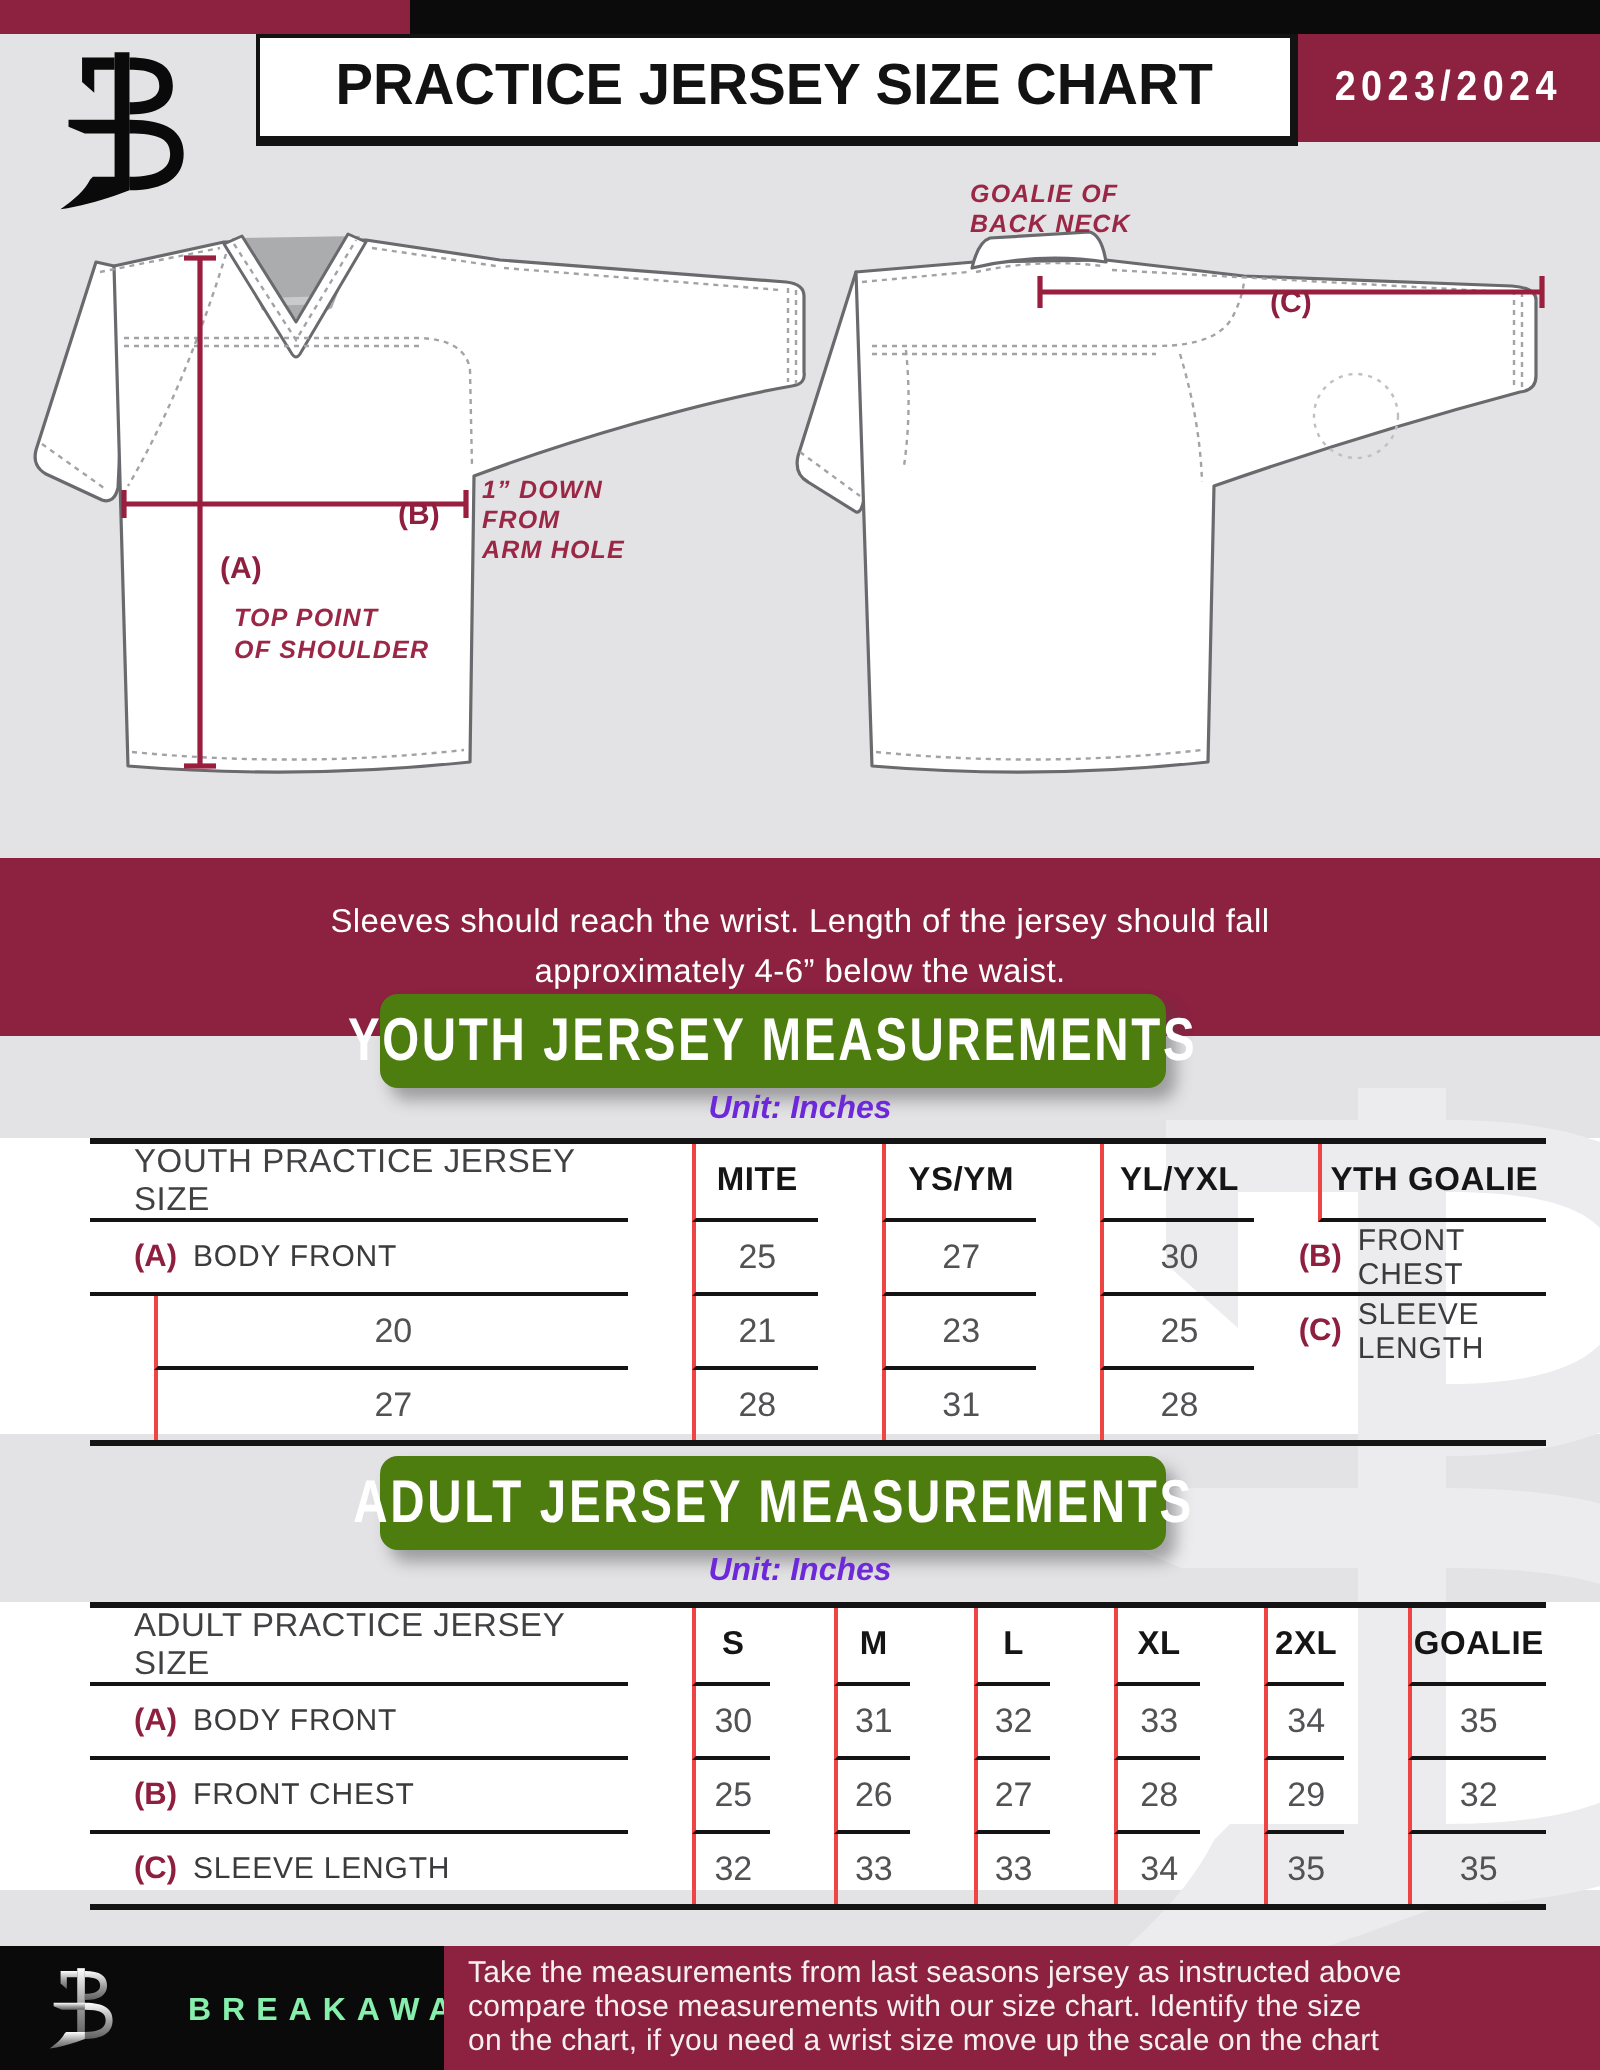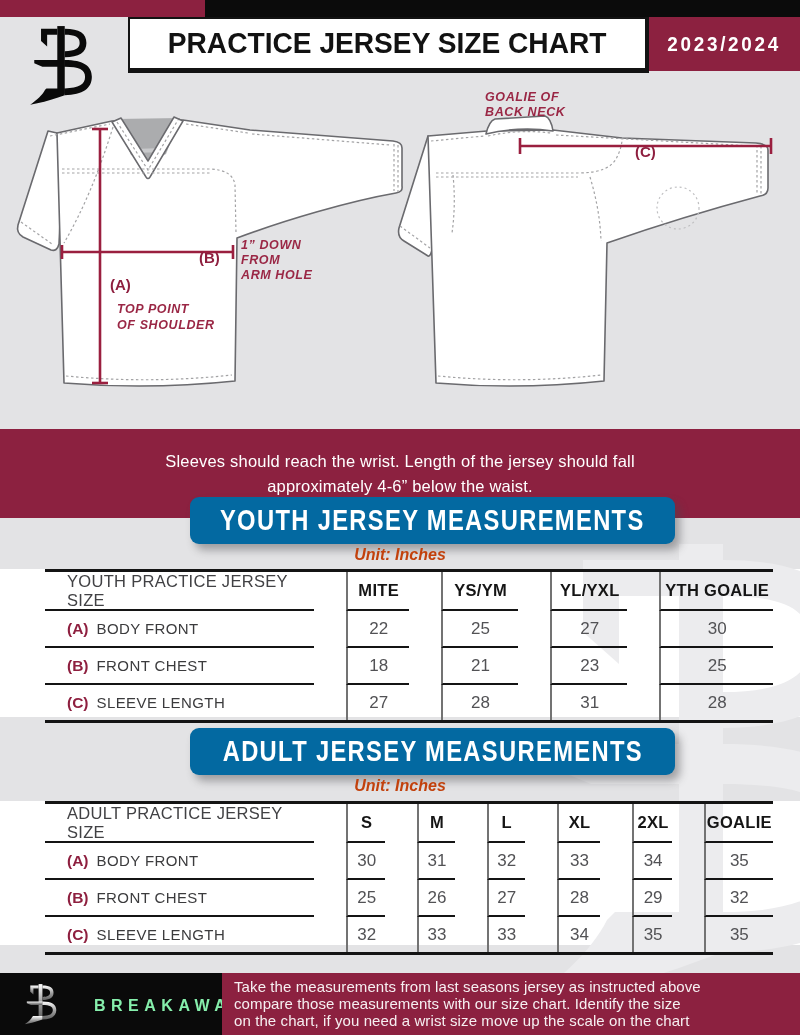--- a/index.html
+++ b/index.html
@@ -32,40 +32,40 @@
   .notice{position:absolute;left:0;top:429px;width:800px;height:89px;background:#8C2140;z-index:2;
           display:flex;flex-direction:column;align-items:center;justify-content:center;}
   .notice div{color:#FFFFFF;font-size:16.5px;line-height:25px;letter-spacing:.2px;}
 
   
   .watermark{position:absolute;left:495px;top:520px;width:400px;height:496px;color:#ECECEE;z-index:1;}
 
   
   .band-white{position:absolute;left:0;width:800px;background:#FFFFFF;z-index:0;}
   .band-y{top:569px;height:148px;} .band-a{top:801px;height:144px;}
-  .sec-banner{position:absolute;left:190px;width:485px;height:47px;background:#0369a1;border-radius:9px;
+  .sec-banner{position:absolute;left:190px;width:393px;height:47px;background:#4d7c0f;border-radius:9px;
               display:flex;align-items:center;justify-content:center;z-index:2;
               box-shadow:5px 6px 8px rgba(70,70,75,.45);}
   .sec-banner .t{color:#FFFFFF;font-size:27px;font-weight:700;letter-spacing:1.5px;white-space:nowrap;
                  transform:scale(.88,1.12);}
   .banner-y{top:497px;} .banner-a{top:728px;}
   .unit{position:absolute;left:0;width:800px;text-align:center;font-style:italic;font-weight:600;
-        font-size:16px;color:#c2410c;z-index:2;}
+        font-size:16px;color:#6d28d9;z-index:2;}
   .unit-y{top:546px;} .unit-a{top:777px;}
 
   
   .mtable{position:absolute;left:45px;width:728px;display:grid;z-index:2;
           border-top:3px solid #141414;border-bottom:3px solid #141414;}
   .mtable-y{top:569px;grid-template-columns:37% 13% 15% 15% 20%;}
   .mtable-a{top:801px;grid-template-columns:37% 9.7% 9.6% 9.6% 10.4% 9.8% 13.9%;}
   .cell{display:flex;align-items:center;justify-content:center;height:35px;
         border-bottom:2.5px solid #141414;}
   .mtable .hrow{height:37px;}
   .mtable .last{border-bottom:none;}
-  .vline{border-left:2px solid #737373;margin-left:32px;}
+  .vline{border-left:2px solid #ef4444;margin-left:32px;}
   .labelcell{justify-content:flex-start;padding-left:22px;}
   .size-h{font-weight:700;font-size:16.5px;color:#151515;letter-spacing:.3px;}
   .table-h{font-size:16.5px;color:#414144;letter-spacing:.3px;}
   .rowkey{color:#8E1F3F;font-weight:800;font-size:15.5px;margin-right:8px;}
   .rowlabel{color:#3B3B3D;font-size:15px;letter-spacing:.4px;}
   .val{color:#525255;font-size:17px;}
 
   
   .footer-black{position:absolute;left:0;top:973px;width:222px;height:62px;background:#0A0A0A;z-index:3;}
   .footer-logo{position:absolute;left:22px;top:9px;width:36px;height:43px;}
@@ -204,30 +204,29 @@
     <div class="cell hrow labelcell table-h">YOUTH PRACTICE JERSEY SIZE</div>
     <div class="cell hrow vline size-h">MITE</div>
     <div class="cell hrow vline size-h">YS/YM</div>
     <div class="cell hrow vline size-h">YL/YXL</div>
     <div class="cell hrow vline size-h">YTH GOALIE</div>
 
     <div class="cell labelcell">
       <span class="rowkey">(A)</span>
       <span class="rowlabel">BODY FRONT</span>
     </div>
-    <div class="cell vline val">22</div>
     <div class="cell vline val">25</div>
     <div class="cell vline val">27</div>
     <div class="cell vline val">30</div>
 
     <div class="cell labelcell">
       <span class="rowkey">(B)</span>
       <span class="rowlabel">FRONT CHEST</span>
     </div>
-    <div class="cell vline val">18</div>
+    <div class="cell vline val">20</div>
     <div class="cell vline val">21</div>
     <div class="cell vline val">23</div>
     <div class="cell vline val">25</div>
 
     <div class="cell labelcell last">
       <span class="rowkey">(C)</span>
       <span class="rowlabel">SLEEVE LENGTH</span>
     </div>
     <div class="cell vline last val">27</div>
     <div class="cell vline last val">28</div>

